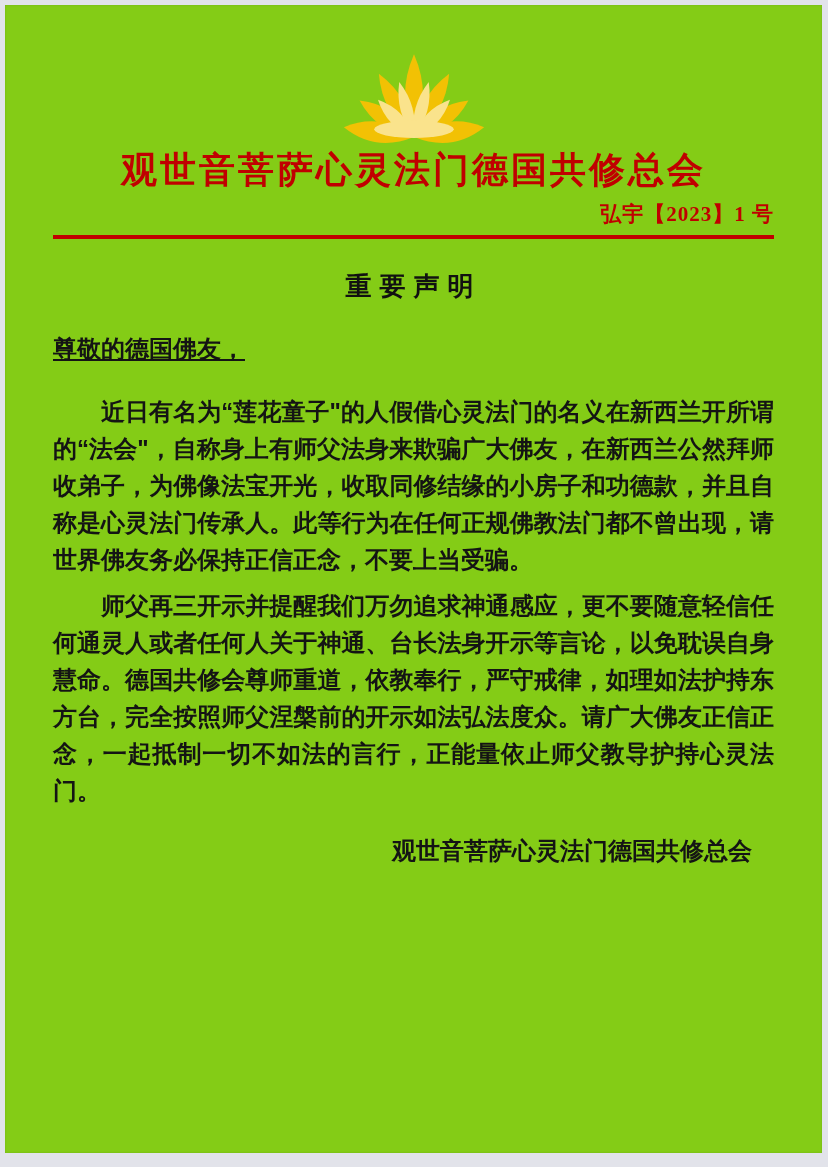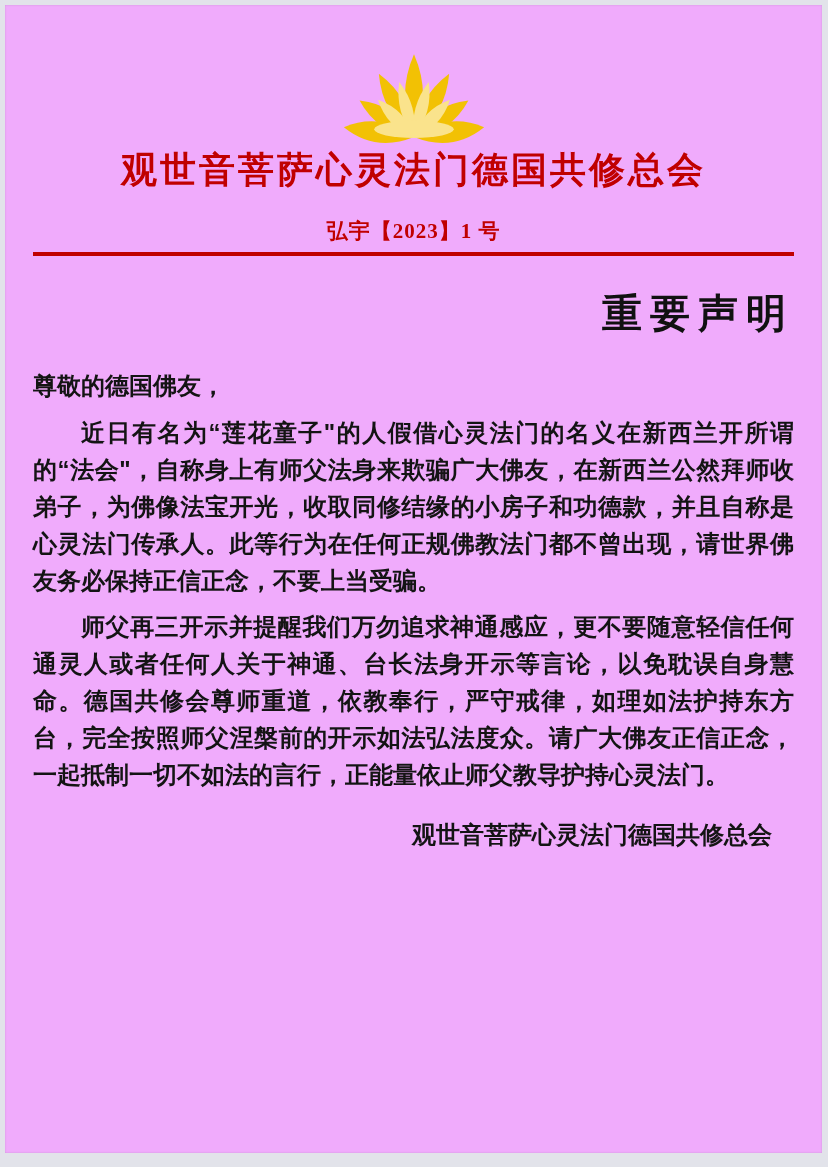--- a/index.html
+++ b/index.html
@@ -15,22 +15,22 @@
   .photo {
     width: 828px;
     height: 1167px;
     background: #e2e3ea;
     padding: 5px 6px 14px 5px;
     margin: 0 auto;
   }
   .page {
     width: 100%;
     height: 100%;
-    background: #f0abfc;
-    padding: 0 28px;
+    background: #84cc16;
+    padding: 0 48px;
     overflow: hidden;
     box-shadow: inset 0 0 2px rgba(0,0,0,0.15);
   }
   .header {
     text-align: center;
     padding-top: 44px;
   }
   .lotus-wrap { line-height: 0; }
   .org-title {
     font-family: "Liberation Serif", "DejaVu Serif", serif;
@@ -39,43 +39,44 @@
     letter-spacing: 3px;
     color: var(--accent-red);
     margin-top: 2px;
     white-space: nowrap;
   }
   .ref-number {
     font-family: "Liberation Serif", "DejaVu Serif", serif;
     font-weight: bold;
     font-size: 21px;
     color: var(--accent-red);
-    margin-top: 22px;
+    margin-top: 5px;
     letter-spacing: 1px;
+    text-align: right;
   }
   .header-divider {
     height: 4px;
     background: var(--accent-red);
     margin-top: 7px;
   }
   .doc-title {
-    text-align: right;
-    font-size: 40px;
+    text-align: center;
+    font-size: 26px;
     font-weight: bold;
     letter-spacing: 8px;
     color: #111;
     margin: 30px 0 26px 0;
   }
   .body-text {
     font-size: 24px;
     line-height: 37px;
     color: #141414;
     font-weight: 600;
   }
-  .salutation { margin-bottom: 10px; }
+  .salutation { margin-bottom: 26px; text-decoration: underline; }
   .para {
     text-indent: 2em;
     text-align: justify;
     margin-bottom: 9px;
   }
   .sign-block {
     text-align: right;
     padding-right: 22px;
     margin-top: 22px;
     line-height: 40px;

